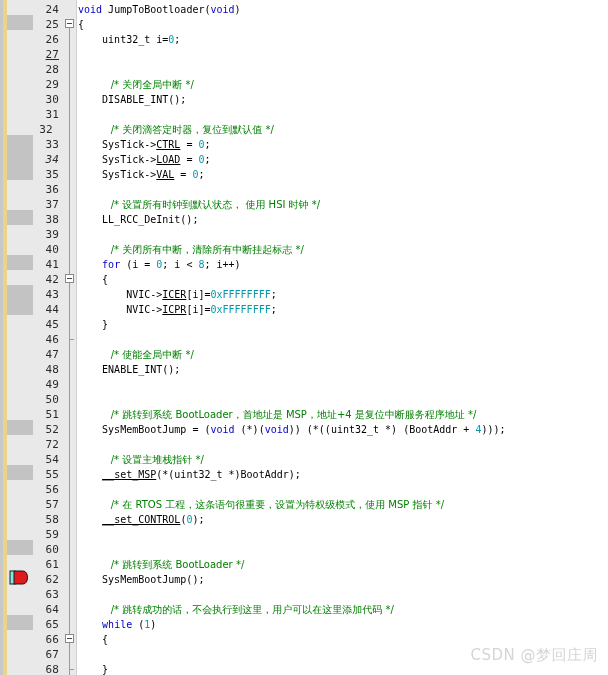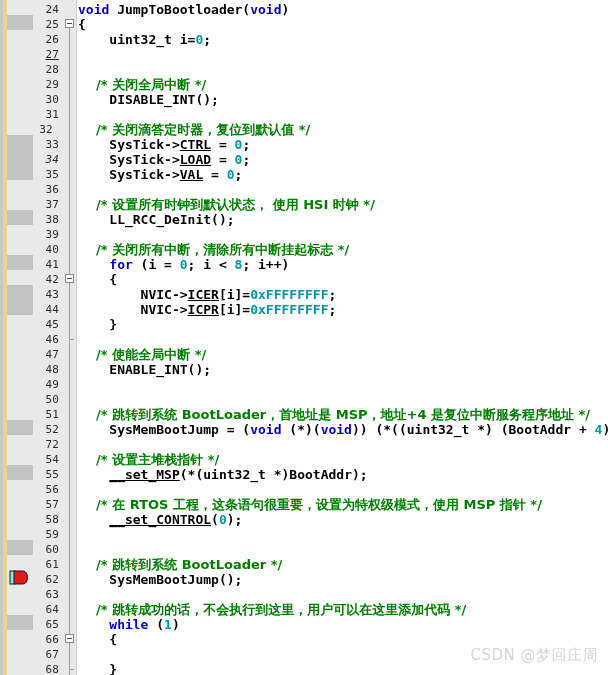--- a/index.html
+++ b/index.html
@@ -127,27 +127,26 @@
     width: 530px; height: 675px;
     overflow: hidden;
   }
   .cl {
     position: absolute;
     left: 0;
     height: 15px;
     line-height: 15px;
     white-space: pre;
     font-family: "DejaVu Sans Mono", "Liberation Mono", monospace;
-    font-size: 13px;
+    font-size: 10px;
     color: #000000;
     letter-spacing: 0px;
-    font-weight: bold;
   }
   .kw   { color: #0000c8; }
-  .cm   { color: #008000; }
+  .cm   { color: #008000; padding-left: 20px; }
   .num  { color: #0099aa; }
   .mem  { text-decoration: underline; }
   .cjk  { font-family: "DejaVu Sans", "Liberation Sans", sans-serif; }
 
   
   .watermark {
     position: absolute;
     right: 10px;
     bottom: 10px;
     font-family: "DejaVu Sans", "Liberation Sans", sans-serif;

